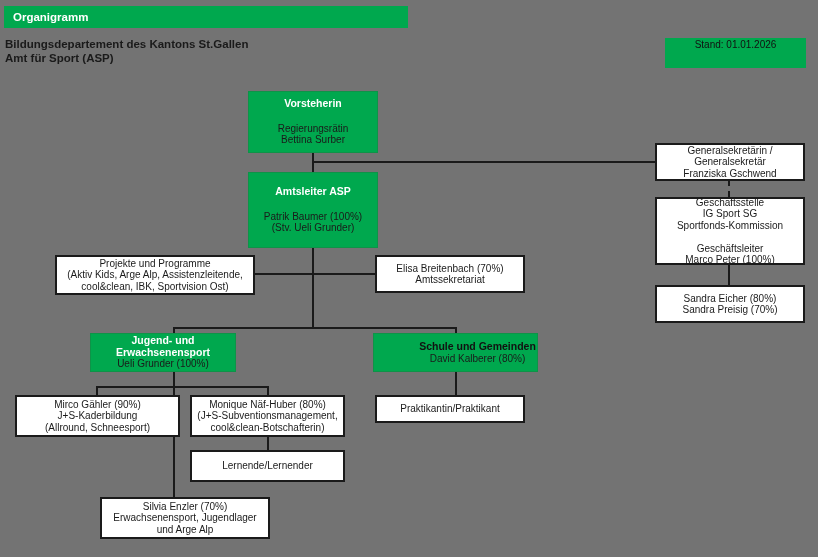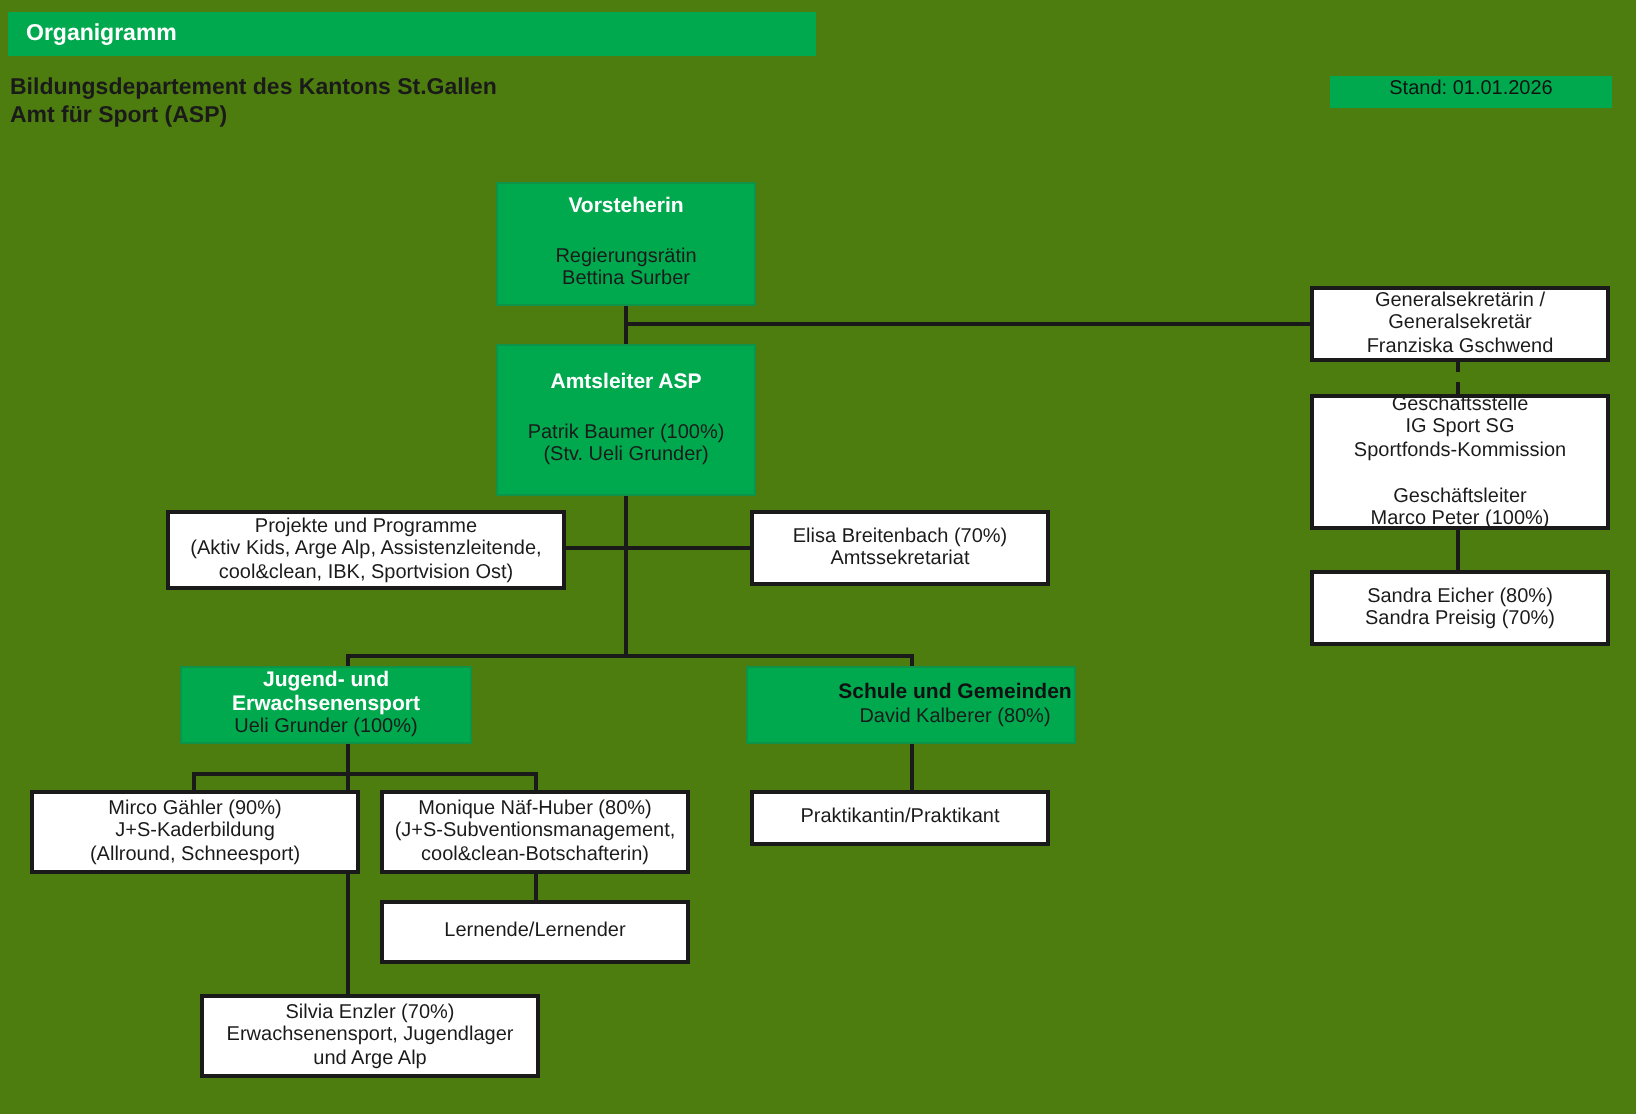--- a/index.html
+++ b/index.html
@@ -1,42 +1,42 @@
 <!DOCTYPE html>
 <html><head>
 <meta charset="utf-8">
 <style>
   html,body{margin:0;padding:0;background:#ffffff;}
   body{font-family:"Liberation Sans","DejaVu Sans",sans-serif;}
-  #canvas{position:relative;width:818px;height:557px;background:#4d7c0f;overflow:hidden;}
+  #canvas{position:relative;width:818px;height:557px;background:#737373;overflow:hidden;}
 
   
   .header-bar{position:absolute;left:4px;top:6px;width:404px;height:22px;background:#00A84E;
     color:#ffffff;font-weight:bold;font-size:11.5px;line-height:22px;padding-left:9px;box-sizing:border-box;}
   .doc-title{position:absolute;left:5px;top:37px;font-weight:bold;font-size:11.5px;line-height:14px;color:#1a1a1a;}
-  .stand-box{position:absolute;left:665px;top:38px;width:141px;height:16px;background:#00A84E;
+  .stand-box{position:absolute;left:665px;top:38px;width:141px;height:30px;background:#00A84E;
     color:#111111;font-size:10px;line-height:14px;text-align:center;}
 
   
   .node{position:absolute;box-sizing:border-box;display:flex;flex-direction:column;
     align-items:center;justify-content:center;text-align:center;font-size:10px;line-height:11.5px;color:#1a1a1a;}
   .node.white{background:#ffffff;border:2px solid #1a1a1a;}
   .node.green{background:#00A84E;border:1px solid #0e9348;}
   .node .title{font-weight:bold;font-size:10.5px;}
   .node .title.white-t{color:#ffffff;}
   .node .title.black-t{color:#111111;}
   .node .gap{height:13px;}
 
   
   .n-vorsteherin{left:248px;top:91px;width:130px;height:62px;}
   .n-amtsleiter{left:248px;top:172px;width:130px;height:76px;}
   .n-generalsekretariat{left:655px;top:143px;width:150px;height:38px;}
   .n-geschaeftsstelle{left:655px;top:197px;width:150px;height:68px;}
   .n-sandra{left:655px;top:285px;width:150px;height:38px;}
-  .n-projekte{left:55px;top:255px;width:200px;height:40px;margin-left:28px;}
+  .n-projekte{left:55px;top:255px;width:200px;height:40px;}
   .n-amtssekretariat{left:375px;top:255px;width:150px;height:38px;}
   .n-jugend{left:90px;top:333px;width:146px;height:39px;}
   .n-schule{left:373px;top:333px;width:165px;height:39px;padding-left:44px;}
   .n-mirco{left:15px;top:395px;width:165px;height:42px;}
   .n-monique{left:190px;top:395px;width:155px;height:42px;}
   .n-praktikant{left:375px;top:395px;width:150px;height:28px;}
   .n-lernende{left:190px;top:450px;width:155px;height:32px;}
   .n-silvia{left:100px;top:497px;width:170px;height:42px;}
 
   

